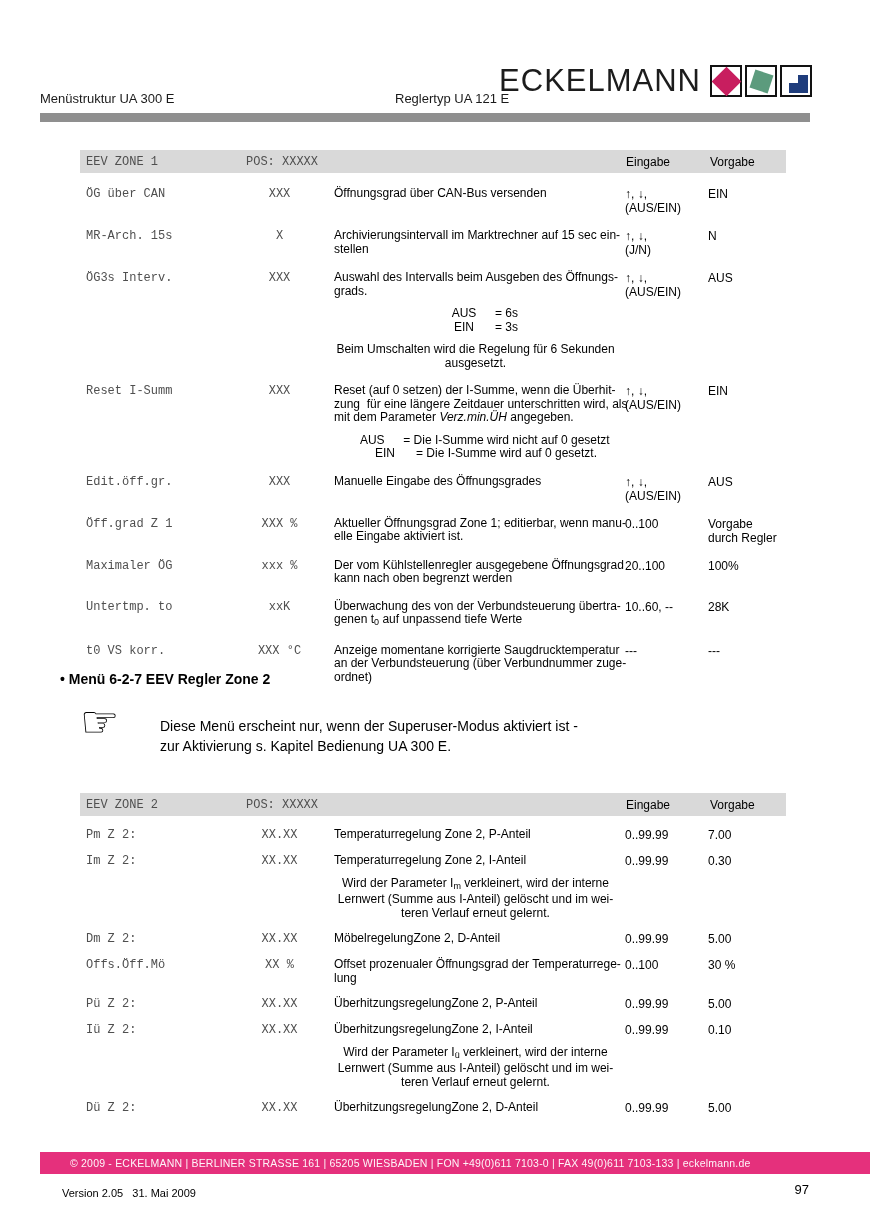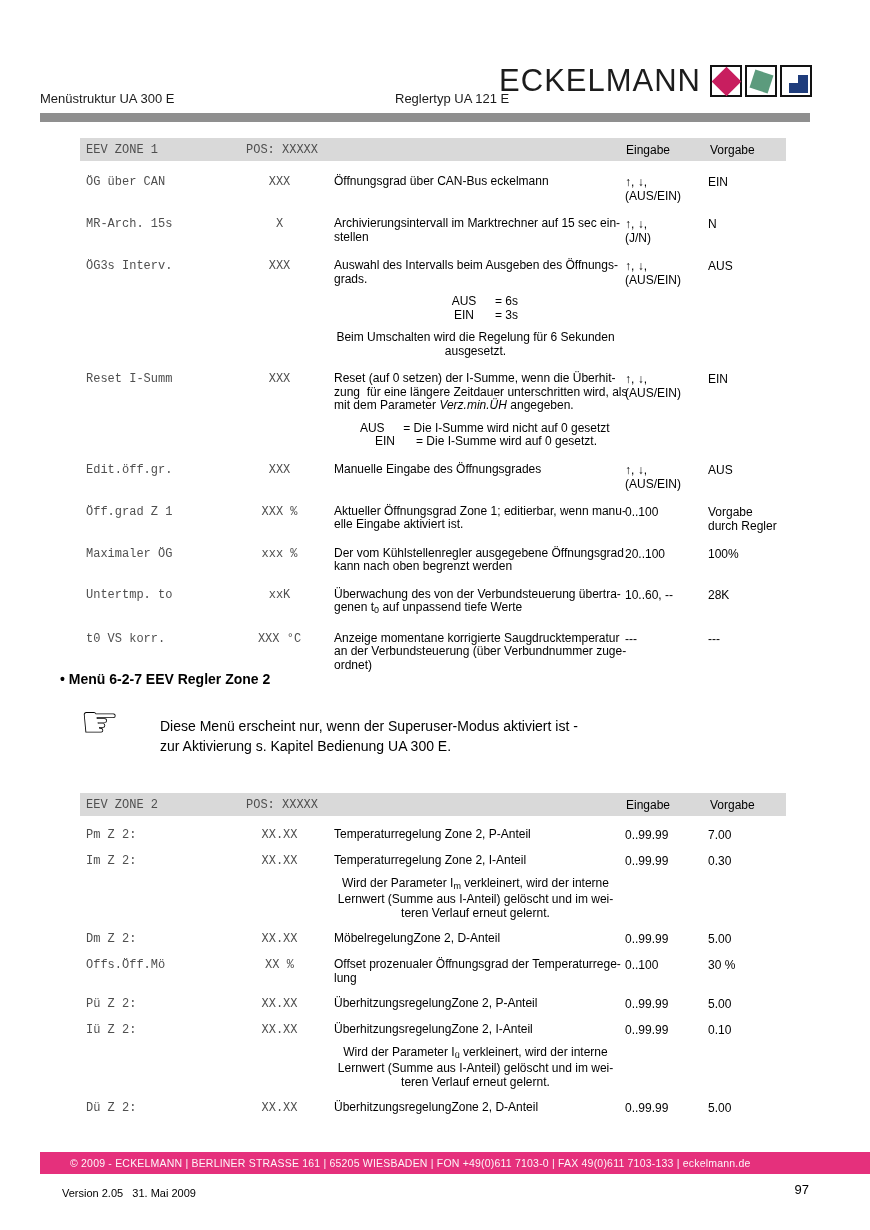--- a/index.html
+++ b/index.html
@@ -38,21 +38,21 @@
   .c-param{width:160px;font-size:12px;white-space:pre;}
   .c-value{width:67px;text-align:center;font-size:12px;white-space:pre;}
   .c-desc{width:283px;margin-left:21px;font-size:12px;line-height:13.5px;}
   .c-desc .blk{white-space:pre;}
   .c-desc .blk + .blk{margin-top:9px;text-align:center;}
   .def-row .def-k{display:inline-block;width:62px;}
   .it{font-style:italic;}
   .sub{font-size:9px;vertical-align:-2px;}
   .c-eingabe{width:83px;margin-left:8px;font-size:12px;line-height:14px;white-space:pre-line;}
   .c-vorgabe{width:78px;font-size:12px;line-height:14px;white-space:pre-line;}
-  .tbl1{top:138px;}
+  .tbl1{top:150px;}
   .tbl2{top:793px;}
   .tbl2 .t-row{margin-top:12px;}
   
   .menu-bullet{position:absolute;top:671px;left:60px;font-size:14px;font-weight:bold;}
   .note-icon{position:absolute;top:700px;left:80px;font-size:44px;line-height:44px;color:#000;}
   .note-text{position:absolute;top:716px;left:160px;width:520px;font-size:14px;line-height:20px;}
   
   .footer-bar{
     position:absolute;top:1152px;left:40px;width:832px;height:22px;
     line-height:22px;font-size:10.5px;color:rgba(255,255,255,0.95);
@@ -89,21 +89,21 @@
     <span class="h-title mono">EEV ZONE 1</span>
     <span class="h-pos mono">POS: XXXXX</span>
     <span class="h-eingabe">Eingabe</span>
     <span class="h-vorgabe">Vorgabe</span>
   </div>
   <div>
       <div class="t-row">
         <div class="c-param mono">ÖG über CAN</div>
         <div class="c-value mono">XXX</div>
         <div class="c-desc">
-          <div class="blk p"><span>Öffnungsgrad über CAN-Bus eckelmann</span></div>
+          <div class="blk p"><span>Öffnungsgrad über CAN-Bus versenden</span></div>
         </div>
         <div class="c-eingabe">↑, ↓,
 (AUS/EIN)</div>
         <div class="c-vorgabe">EIN</div>
       </div>
       <div class="t-row">
         <div class="c-param mono">MR-Arch. 15s</div>
         <div class="c-value mono">X</div>
         <div class="c-desc">
           <div class="blk p"><span>Archivierungsintervall im Marktrechner auf 15 sec ein-

